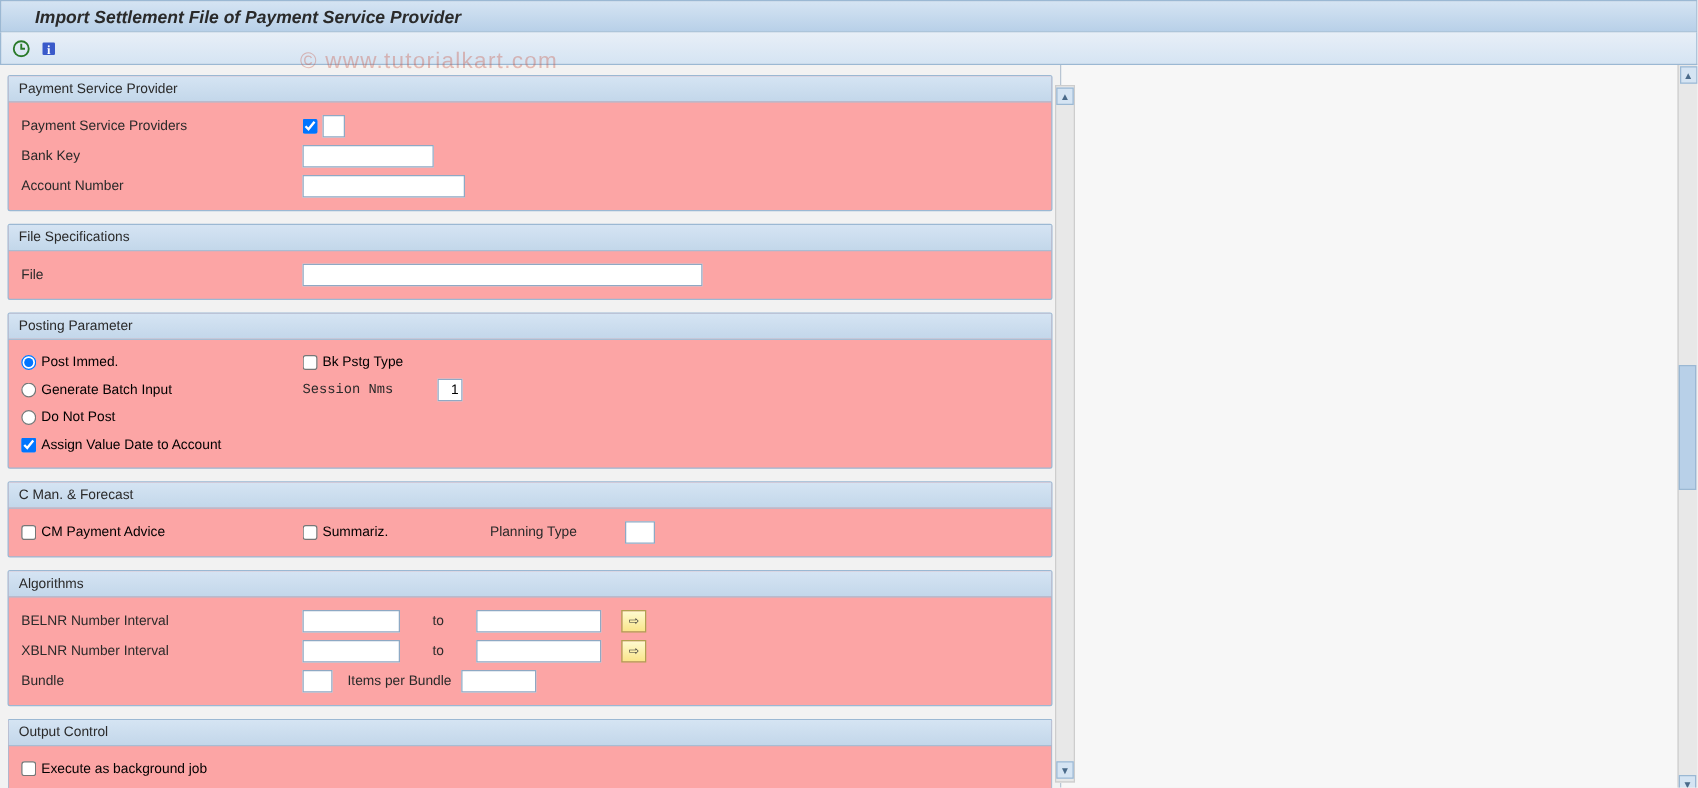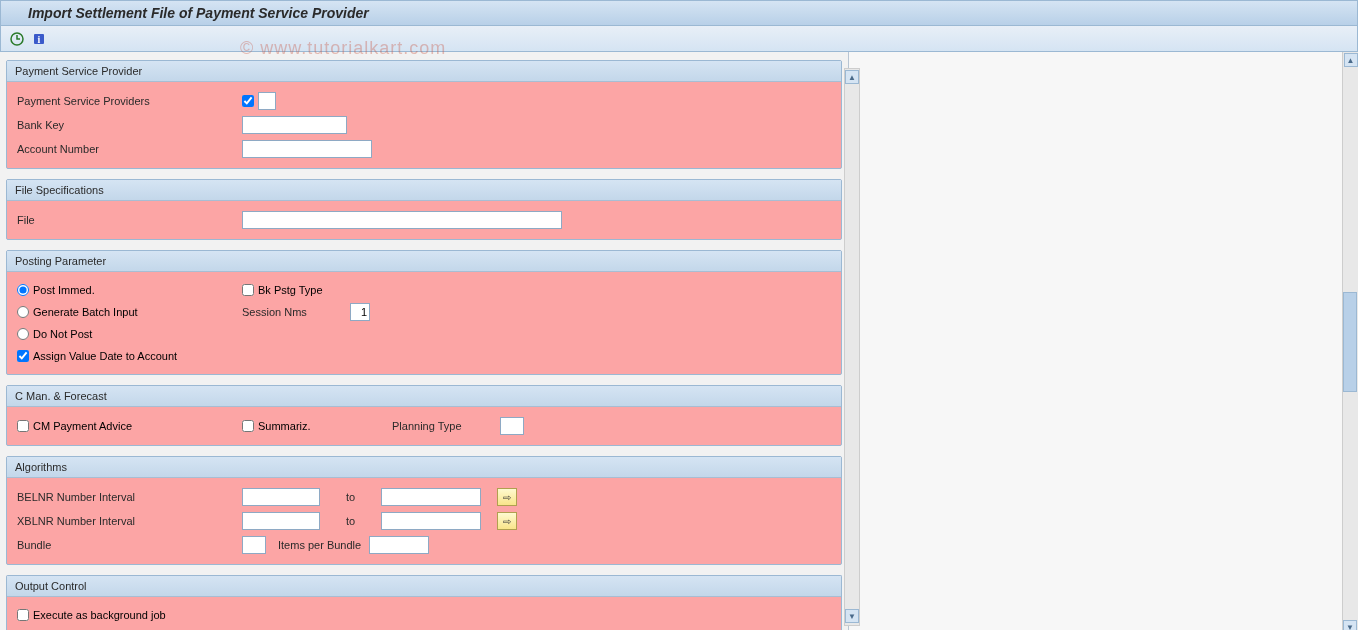--- a/index.html
+++ b/index.html
@@ -243,21 +243,21 @@
             <input type="checkbox" style="">
             <span>Bk Pstg Type</span>
           </div>
         </div>
         <div class="radio-row">
           <div class="col1">
             <input type="radio" name="postmode" style="">
             <span>Generate Batch Input</span>
           </div>
           <div class="col2">
-            <span class="field-label-short" style="width:100px; display:inline-block;">Session Nms</span>
+            <span class="field-label-short" style="width:100px; display:inline-block;font-family:Liberation Mono, monospace;">Session Nms</span>
             <input type="text" class="inp-small" style="width: 20px; text-align: right;" value="1">
           </div>
         </div>
         <div class="radio-row">
           <div class="col1">
             <input type="radio" name="postmode" style="">
             <span>Do Not Post</span>
           </div>
         </div>
         <div class="check-row">

